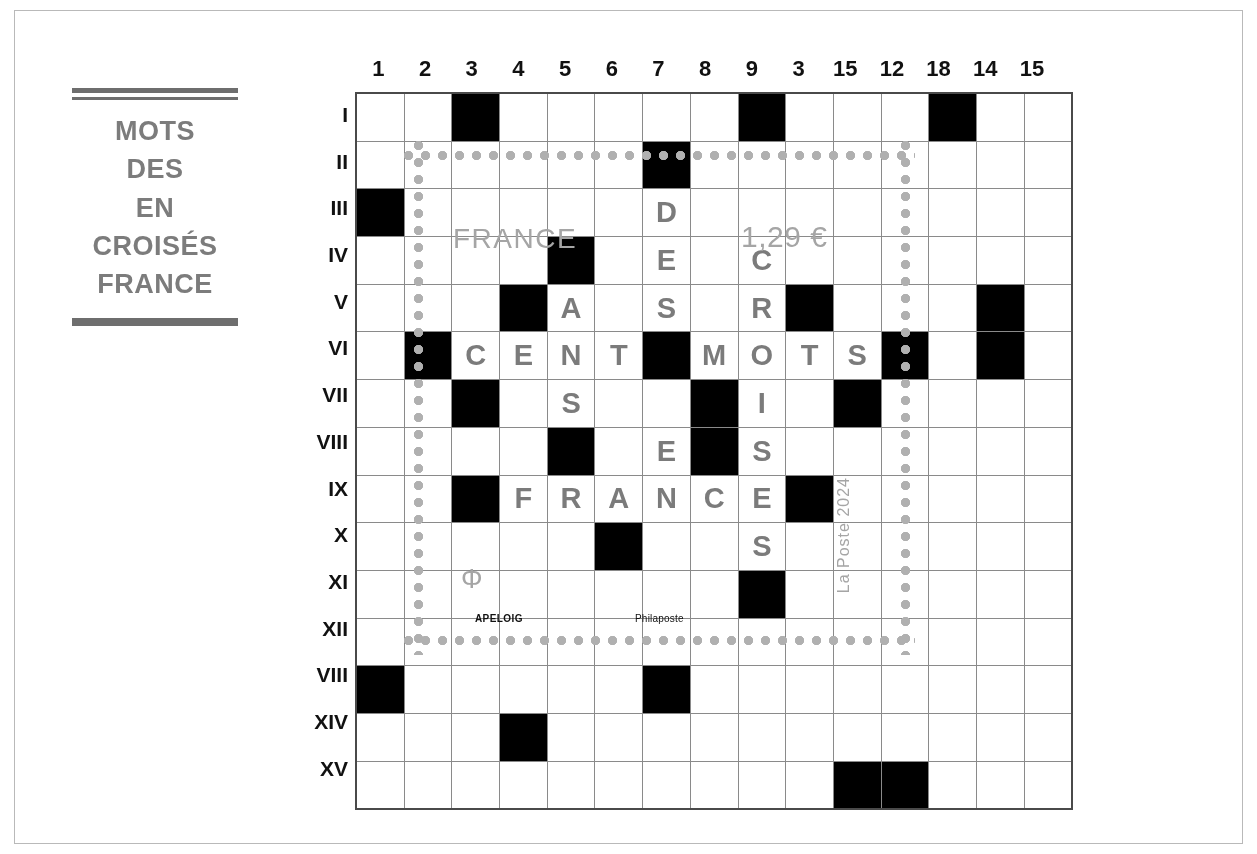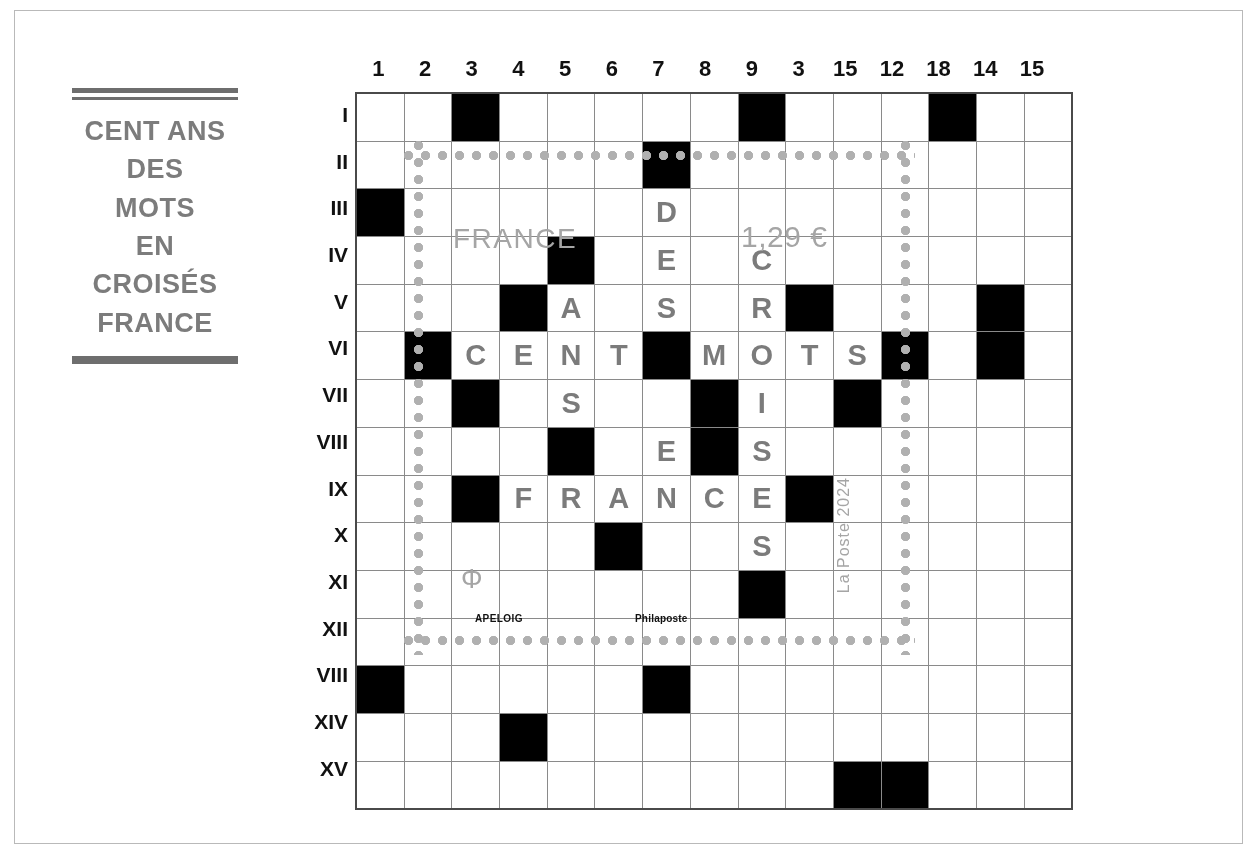--- a/index.html
+++ b/index.html
@@ -179,21 +179,21 @@
     font-size: 10px;
     font-weight: bold;
     color: #111;
     letter-spacing: 0.4px;
     margin-left: 26px;
   }
   #stamp-printer {
     left: 232px;
     top: 473px;
     font-size: 10px;
-    font-weight: bold;
+    font-weight: normal;
     color: #111;
     letter-spacing: 0.2px;
   }
   #stamp-phi {
     left: 58px;
     top: 424px;
     font-size: 27px;
     color: #a5a5a5;
     font-weight: normal;
   }
@@ -201,23 +201,22 @@
 </head>
 <body>
 
 <div id="page">
   <div id="frame"></div>
 
   <div id="title-block">
     <div class="rule-thick"></div>
     <div class="rule-thin"></div>
     <div id="title-text">
-      <div>CENT ANS</div>
+      <div>MOTS</div>
       <div>DES</div>
-      <div>MOTS</div>
       <div>EN</div>
       <div>CROISÉS</div>
       <div>FRANCE</div>
     </div>
     <div class="rule-thin"></div>
     <div class="rule-thick"></div>
   </div>
 
   <div id="col-headers">
       <div class="col-head">1</div>

